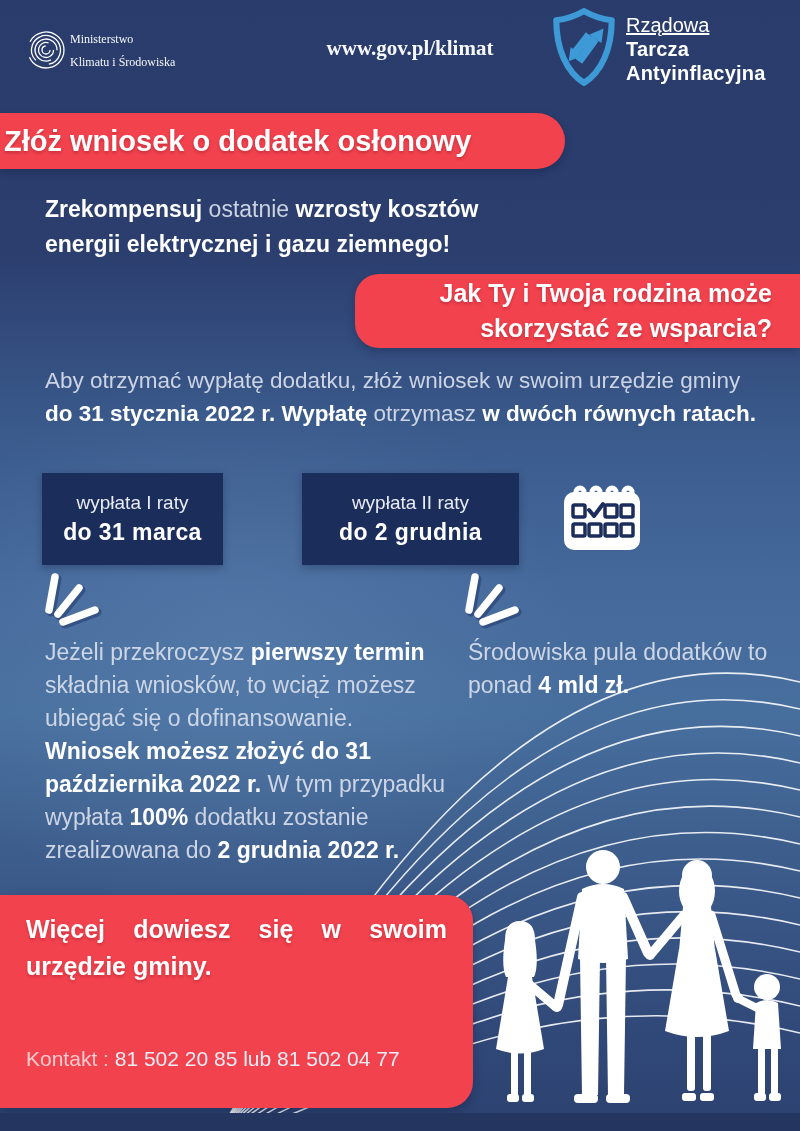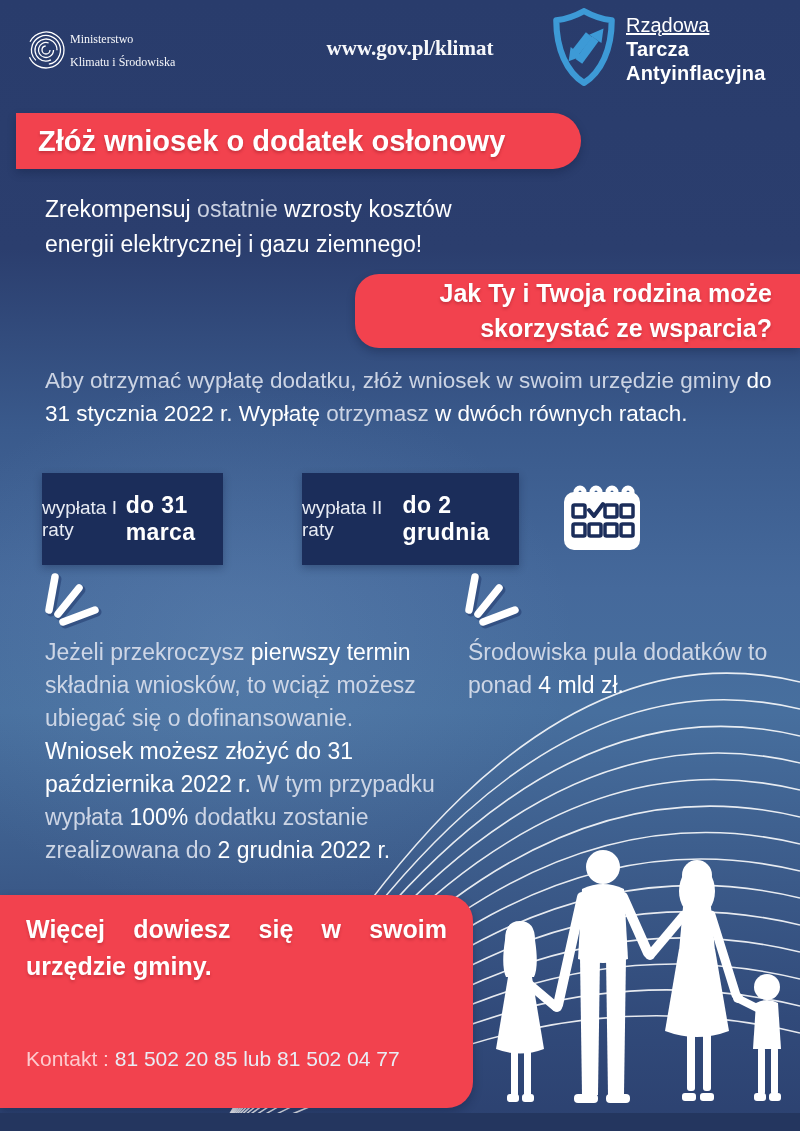--- a/index.html
+++ b/index.html
@@ -18,45 +18,45 @@
 
   
   .ministry-text { left:70px; top:28px; font-family:"Liberation Serif","DejaVu Serif",serif; font-size:12px; line-height:23px; color:#f6f7fa; }
   .gov-url { left:280px; top:36px; width:260px; text-align:center; font-family:"Liberation Serif","DejaVu Serif",serif; font-size:21px; color:#f6f7fa;font-weight:bold; }
   .shield-text { left:626px; top:13px; font-size:20px; line-height:24px; color:#ffffff; }
   .shield-text .b1 { font-weight:normal;text-decoration:underline; }
   .shield-text .b2, .shield-text .b3 { font-weight:bold; letter-spacing:.2px; }
 
   
   .banner-main {
-    left:16px; top:113px; width:565px; height:56px; background:#f2424e;
-    border-radius:0 28px 28px 0; display:flex; align-items:center; padding-left:22px;
+    left:0; top:113px; width:565px; height:56px; background:#f2424e;
+    border-radius:0 28px 28px 0; display:flex; align-items:center; padding-left:4px;
     font-size:29px; font-weight:bold; color:#fff;
     box-shadow:0 4px 8px rgba(10,20,50,0.28); text-shadow:0 2px 3px rgba(120,20,30,0.35);
   }
   .banner-question {
     left:355px; top:274px; width:445px; height:74px; background:#f2424e;
     border-radius:24px 0 0 24px; display:flex; flex-direction:column; justify-content:center;
     align-items:flex-end; padding-right:28px; text-align:right;
     font-size:25px; font-weight:bold; line-height:35px; color:#fff;
     box-shadow:0 4px 8px rgba(10,20,50,0.28); text-shadow:0 2px 3px rgba(120,20,30,0.35);
   }
 
   
   .rich span { font-weight:normal; color:#e9edf5; }
-  .rich span.b { font-weight:normal; color:#ffffff; }
+  .rich span.b { font-weight:bold; color:#ffffff; }
   .rich span.dim { color:#d9dfec; opacity:.92; }
   .intro-text { left:45px; top:192px; width:480px; font-size:23px; line-height:35px; }
   .apply-text { left:45px; top:364px; width:728px; font-size:22.5px; line-height:33px; }
   .late-text  { left:45px; top:636px; width:412px; font-size:23px; line-height:33px; }
   .pool-text  { left:468px; top:636px; width:312px; font-size:23px; line-height:33px; }
 
   
   .rate-box {
-    background:#1b2d5a; display:flex; justify-content:center;
+    background:#1b2d5a; display:flex; flex-direction:column; justify-content:center;
     align-items:center; gap:5px; box-shadow:0 3px 8px rgba(10,20,50,0.3);
   }
   .rate-box .l1 { font-size:19px; color:#e8ecf4; }
   .rate-box .l2 { font-size:23px; font-weight:bold; color:#ffffff; letter-spacing:.4px; }
   .rate-1 { left:42px;  top:473px; width:181px; height:92px; }
   .rate-2 { left:302px; top:473px; width:217px; height:92px; }
 
   
   .contact-box {
     left:0; top:895px; width:473px; height:213px; background:#f2424e;

